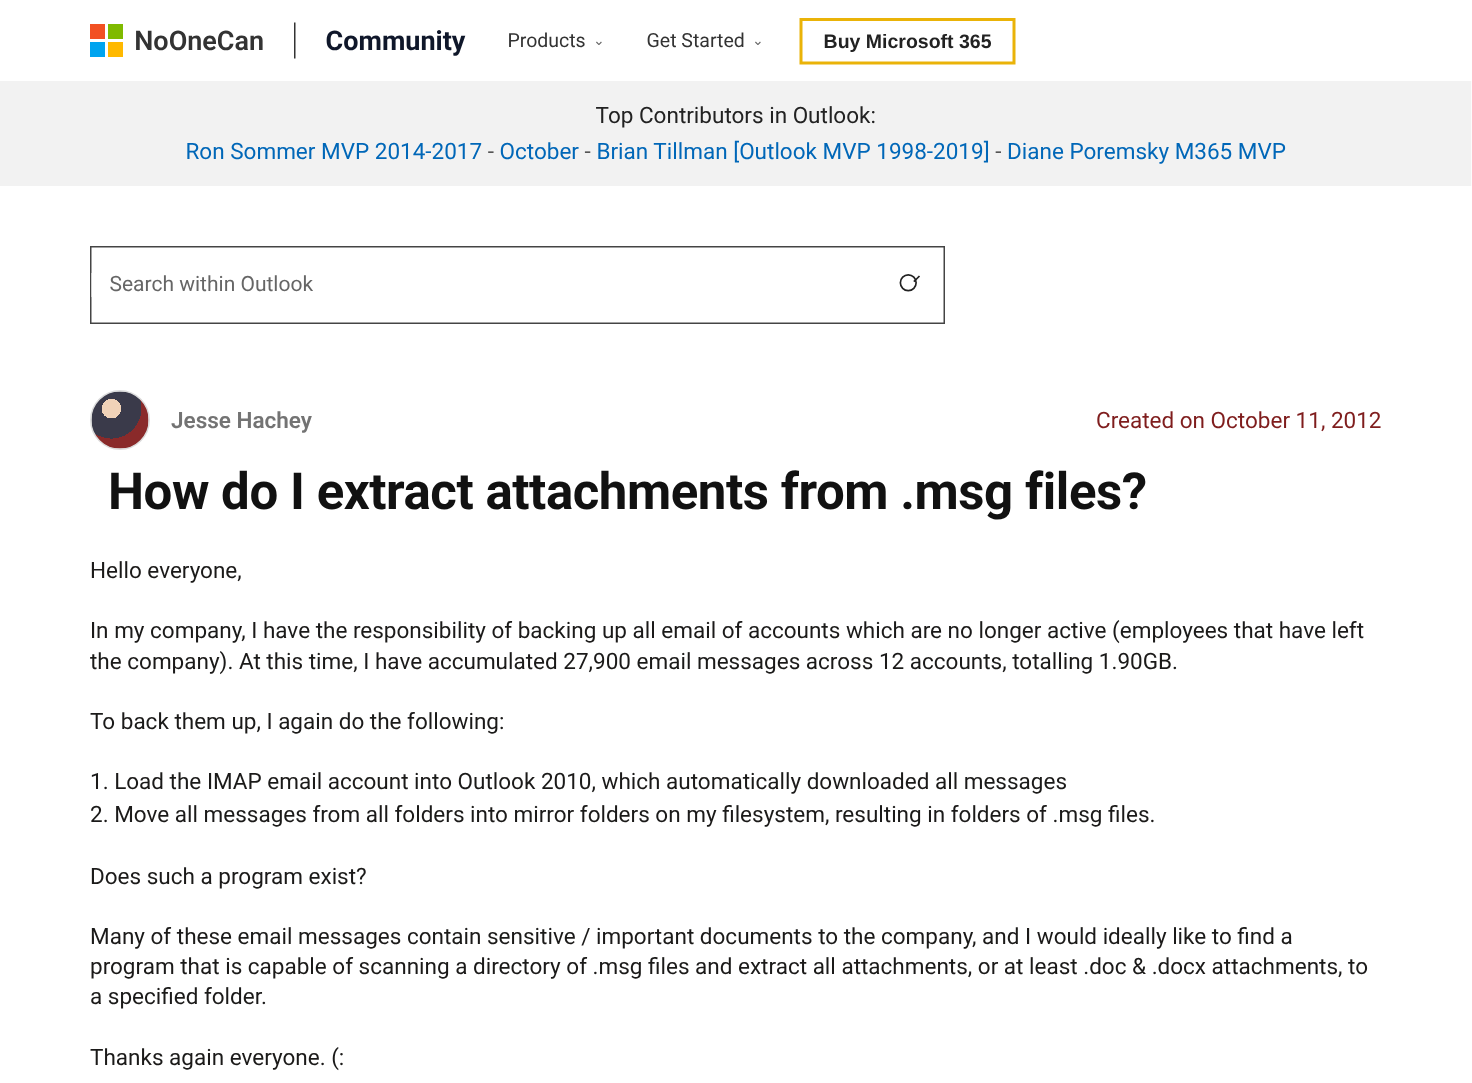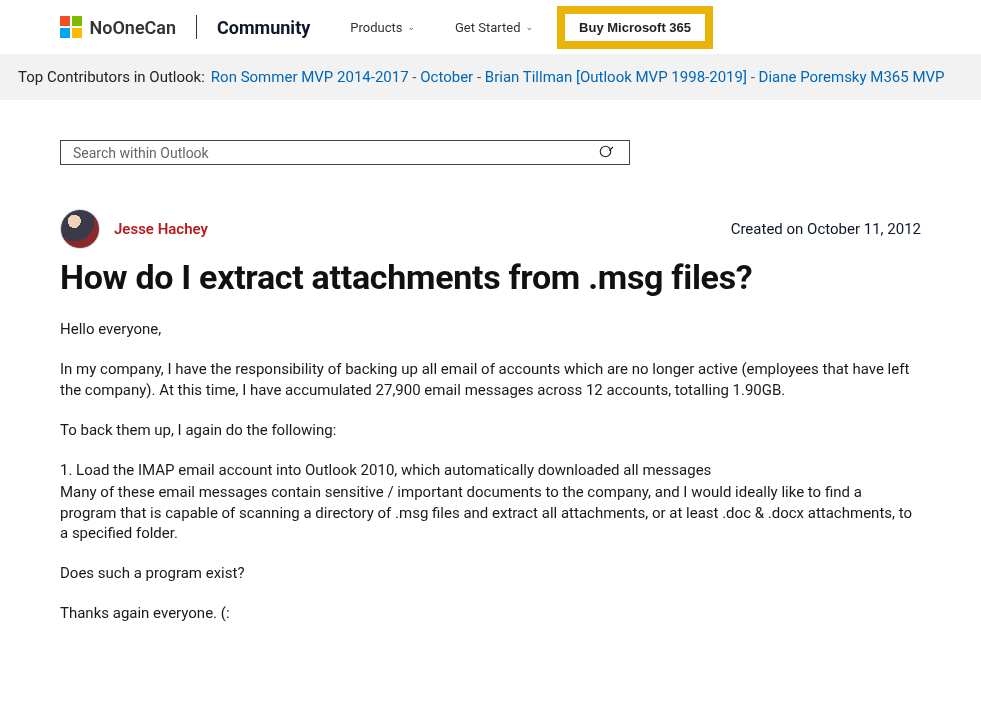--- a/index.html
+++ b/index.html
@@ -43,59 +43,60 @@
   margin: 0 20px;
 }
 .community-label {
   font-size: 18px;
   font-weight: 700;
   color: #0f172a;
 }
 .nav-item {
   font-size: 13px;
   color: #333;
-  margin-left: 40px;
+  margin-left: 28px;
   display: inline-flex;
   align-items: center;
   gap: 5px;
   cursor: pointer;
 }
 .chev {
   font-size: 9px;
   color: #666;
 }
 .buy-btn {
   margin-left: 24px;
-  border: 8px solid #eab308;
+  border: 2px solid #eab308;
   padding: 6px 14px;
   font-size: 13px;
   font-weight: 600;
   background: #fff;
   cursor: pointer;
   color: #222;
 }
 .contrib-bar {
   background: #f2f2f2;
   padding: 14px 18px;
   font-size: 15px;
   display: flex;
   flex-wrap: wrap;
   gap: 6px;
   align-items: center;
+  flex-direction: column;
 }
 .contrib-bar .label { color: #222; }
 .sep { color: #555; }
 .search-wrap {
   margin: 40px 60px 0 60px;
 }
 .search-box {
   display: flex;
   align-items: center;
   border: 1px solid #444;
-  height: 25px;
+  height: 52px;
   max-width: 570px;
   gap: 48px;
 }
 .search-input {
   flex: 1;
   border: none;
   outline: none;
   font-size: 14px;
   padding: 0 12px;
   font-family: inherit;
@@ -125,33 +126,33 @@
   gap: 14px;
 }
 .avatar {
   width: 40px;
   height: 40px;
   border-radius: 50%;
   background: radial-gradient(circle at 35% 30%, #f0d2b8 0%, #f0d2b8 18%, #3a3a4a 18%, #3a3a4a 55%, #8a2a2a 55%, #8a2a2a 80%, #1e2a5a 80%);
   border: 1px solid #ddd;
 }
 .author-name {
-  color: #b91c1c;
+  color: #737373;
   font-size: 15px;
   font-weight: 600;
 }
 .created {
-  color: #0f172a;
+  color: #7f1d1d;
   font-size: 15px;
 }
 .post-title {
   font-size: 34px;
   font-weight: 700;
   color: #111;
-  margin: 8px 0 22px 0;
+  margin: 8px 0 22px 12px;
   letter-spacing: -0.3px;
 }
 .post-body {
   font-size: 15px;
   line-height: 1.35;
   color: #1b1a19;
 }
 .post-body p { margin-bottom: 20px; }
 .tight { margin-bottom: 2px !important; }
 </style>
@@ -215,17 +216,18 @@
     <span class="created">Created on October 11, 2012</span>
   </div>
 
   <h1 class="post-title">How do I extract attachments from .msg files?</h1>
 
   <div class="post-body">
     <p>Hello everyone,</p>
     <p>In my company, I have the responsibility of backing up all email of accounts which are no longer active (employees that have left the company). At this time, I have accumulated 27,900 email messages across 12 accounts, totalling 1.90GB.</p>
     <p>To back them up, I again do the following:</p>
     <p class="tight">1. Load the IMAP email account into Outlook 2010, which automatically downloaded all messages</p>
+    <p>2. Move all messages from all folders into mirror folders on my filesystem, resulting in folders of .msg files.</p>
+    <p>Does such a program exist?</p>
     <p>Many of these email messages contain sensitive / important documents to the company, and I would ideally like to find a program that is capable of scanning a directory of .msg files and extract all attachments, or at least .doc &amp; .docx attachments, to a specified folder.</p>
-    <p>Does such a program exist?</p>
     <p>Thanks again everyone. (:</p>
   </div>
 </div>
 
 </body></html>

